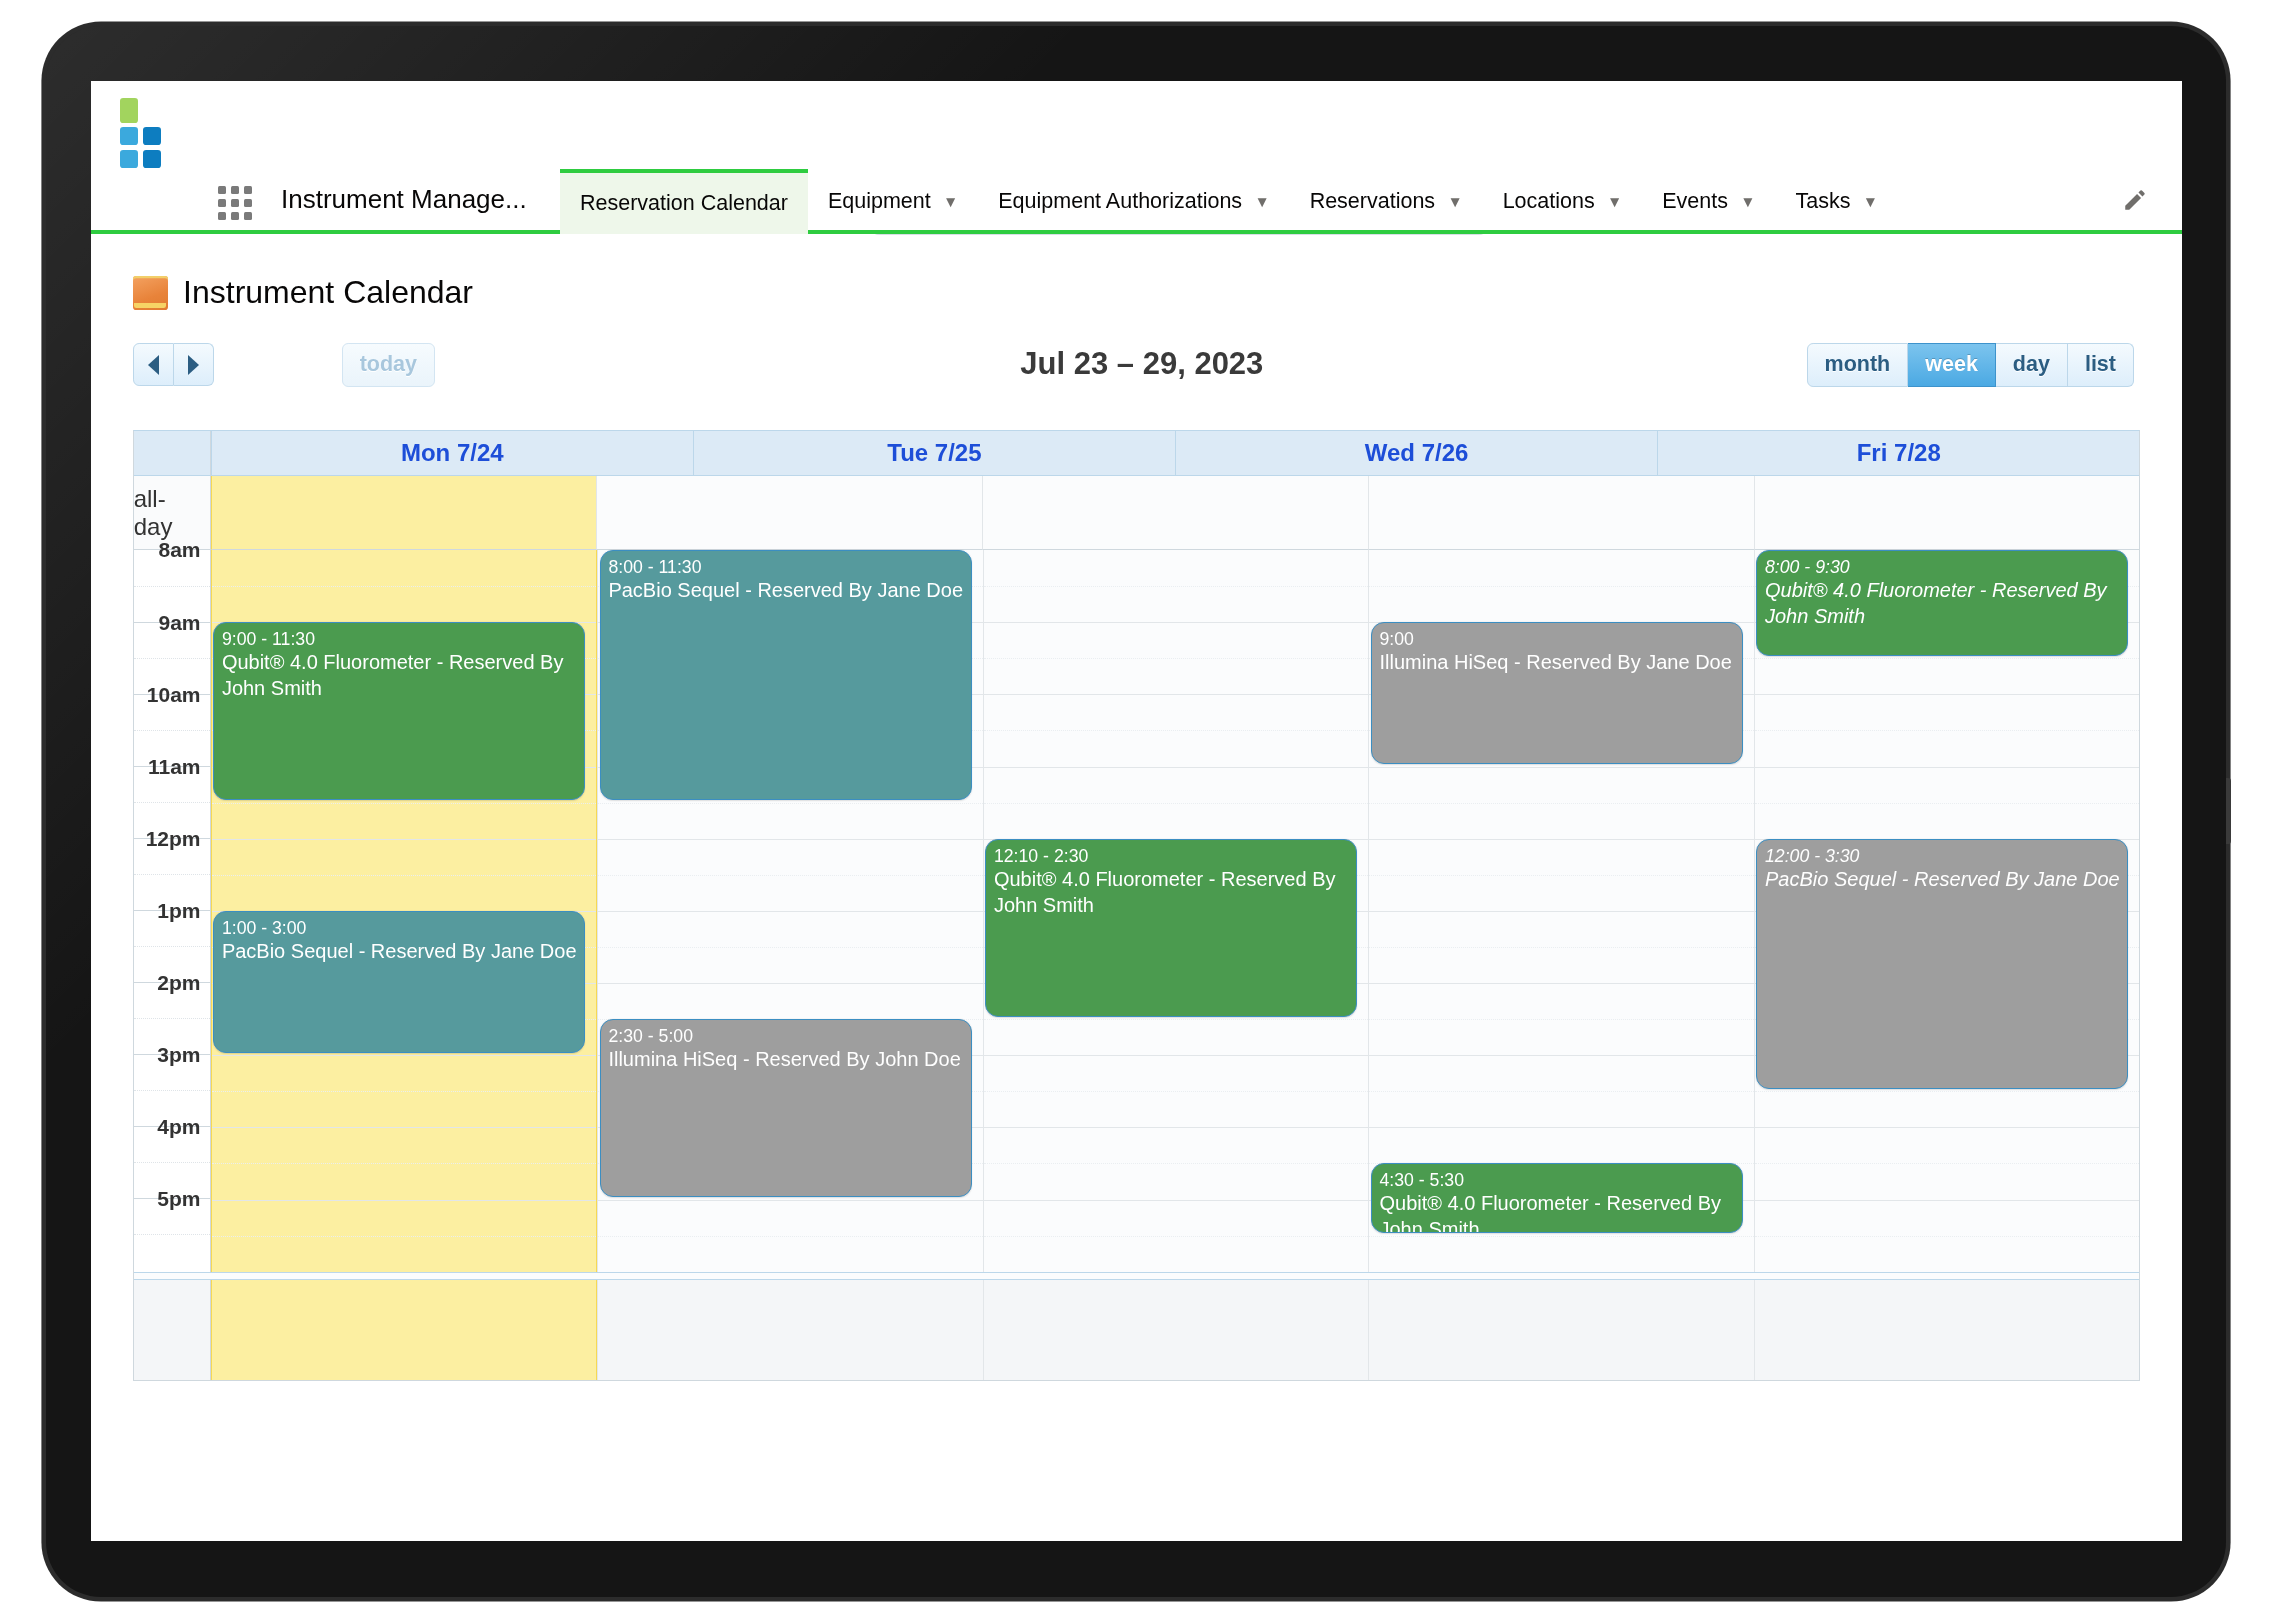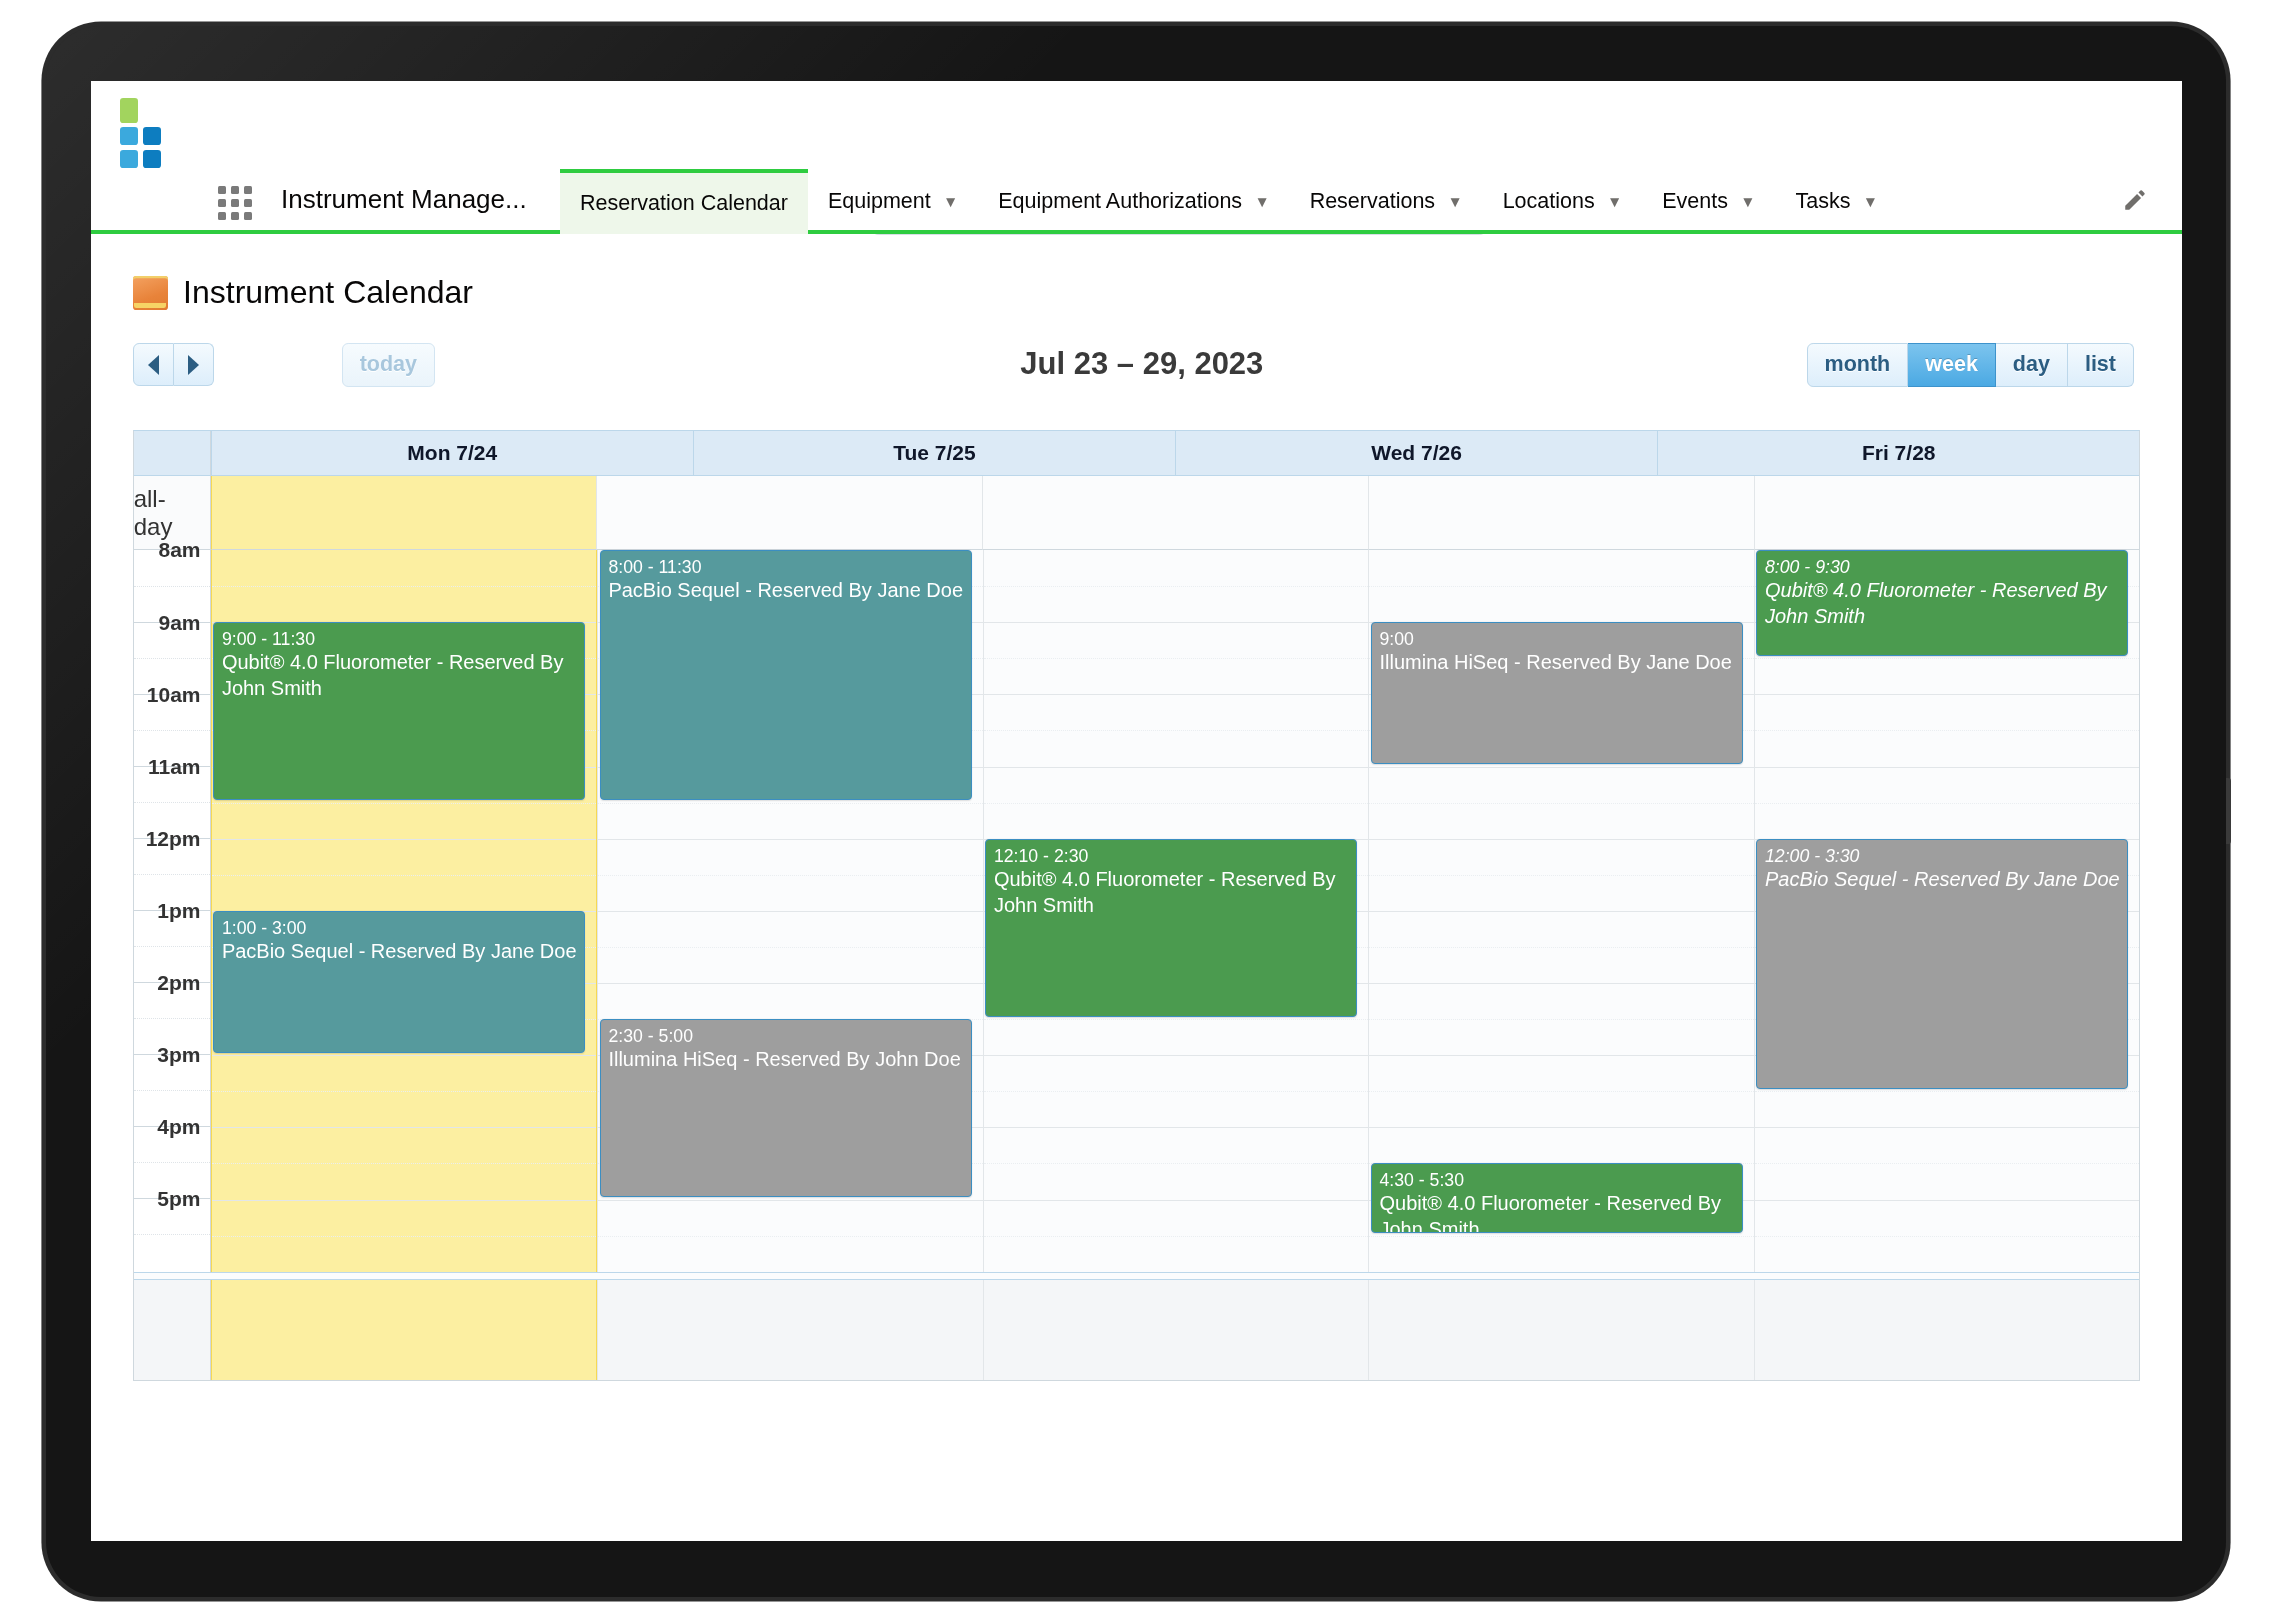--- a/index.html
+++ b/index.html
@@ -185,21 +185,21 @@
     display:flex; align-items:center; justify-content:flex-end;
     padding-right:9.2px; font-size:20px; color:#333;
   }
   
   #head-row { background:#dceaf6; }
   #head-row .axis-cell { background:#dceaf6; border-bottom:0.8px solid #bcd7ea; height:45px; }
   .head-day {
     flex:1 1 0; height:45px;
     border-left:0.8px solid #bcd7ea; border-bottom:0.8px solid #bcd7ea;
     display:flex; align-items:center; justify-content:center;
-    font-size:21px; font-weight:bold; color:#0f172a;
+    font-size:24px; font-weight:bold; color:#1d4ed8;
   }
   
   #allday-row .axis-cell {
     height:74px; border-bottom:0.8px solid #cfd8de; background:#fafbfc;
     align-items:center; font-size:24px; color:#333;
   }
   .allday-cell {
     flex:1 1 0; height:74px;
     border-left:0.8px solid #e2e6e9; border-bottom:0.8px solid #cfd8de;
     background:#fbfcfd;
@@ -221,21 +221,21 @@
     border-left:0.8px solid #e2e6e9;
     background:#fbfcfd;
   }
   .day-col.today { background:#fcefa1; border-left-color:#f6d954; border-right:0.8px solid #f6d954; }
   .hline { position:absolute; left:0; right:0; height:0; }
   .hline.hour { border-top:0.8px solid #e2e6e9; }
   .hline.half { border-top:0.8px dotted #eaeef1; }
 
   .event {
     position:absolute; left:1.5px; right:11px;
-    border:0.8px solid #3b8ec2; border-radius:4px;
+    border:0.8px solid #3b8ec2; border-radius:13px;
     padding:4.6px 7.7px 3.1px 7.7px;
     color:#fff; overflow:hidden; cursor:pointer;
     box-shadow:0 0.8px 1.5px rgba(0,0,0,.12);
   }
   .event .etime { font-size:17.7px; line-height:1.25; white-space:nowrap; }
   .event .etitle { font-size:20px; line-height:1.28; }
 
   
   #foot-sep { height:7.7px; background:#fbfcfd; border-top:1.5px solid #bcd7ea; border-bottom:1.5px solid #bcd7ea; }
   #foot-row { display:flex; height:100px; }

